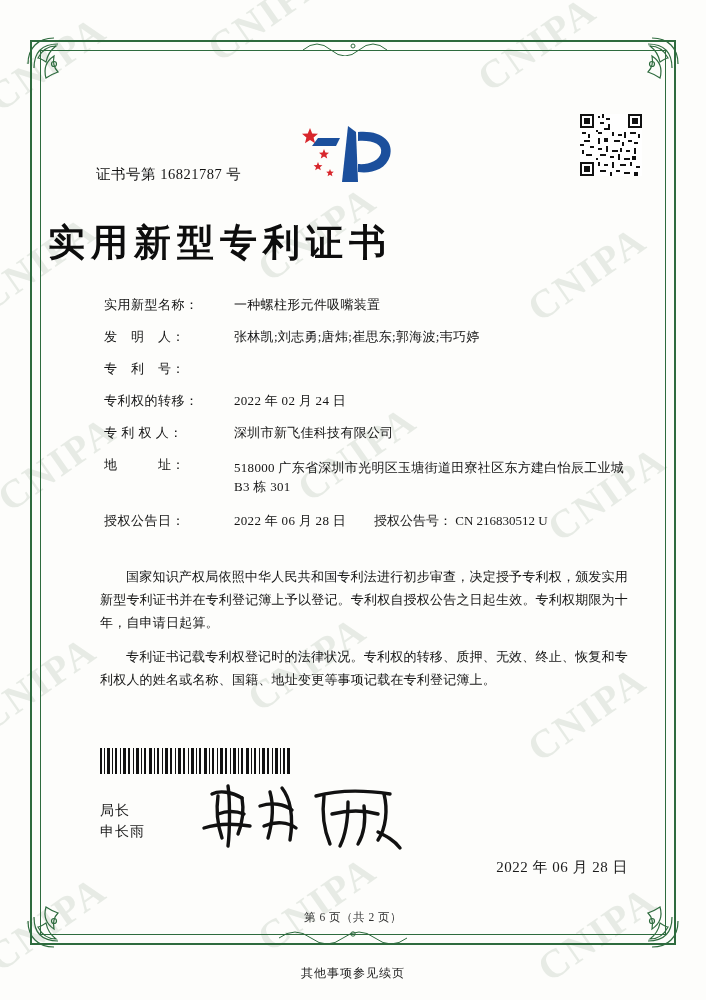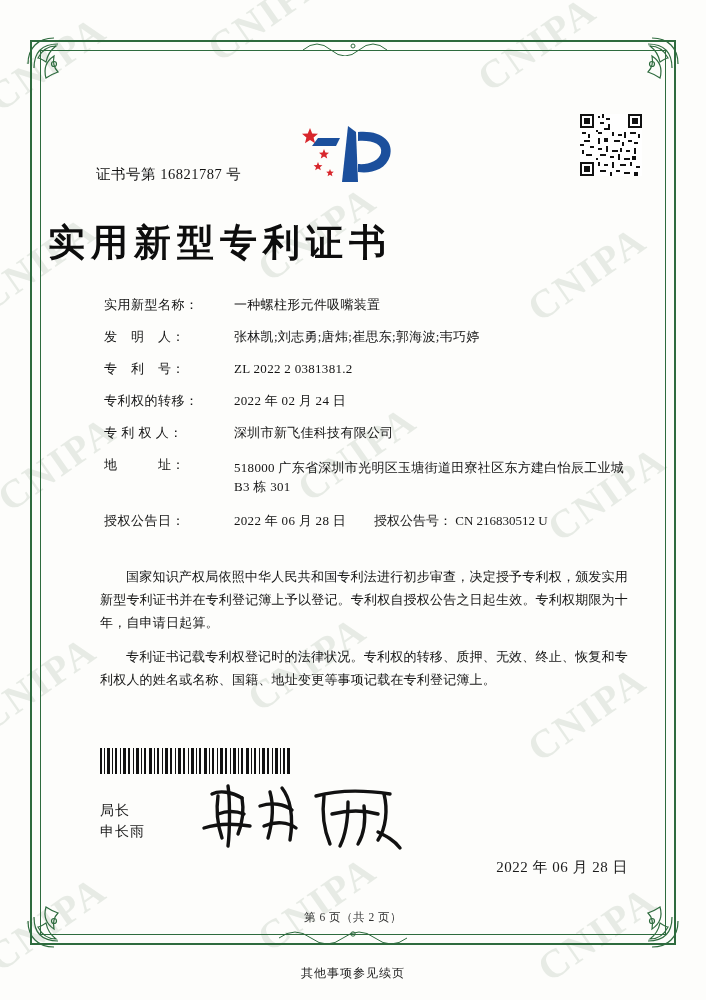--- a/index.html
+++ b/index.html
@@ -398,21 +398,20 @@
       <div class="row">
         <div class="lbl">实用新型名称：</div>
         <div class="val">一种螺柱形元件吸嘴装置</div>
       </div>
       <div class="row">
         <div class="lbl">发　明　人：</div>
         <div class="val">张林凯;刘志勇;唐炜;崔思东;郭海波;韦巧婷</div>
       </div>
       <div class="row">
         <div class="lbl">专　利　号：</div>
-        <div class="val">ZL 2022 2 0381381.2</div>
       </div>
       <div class="row">
         <div class="lbl">专利权的转移：</div>
         <div class="val">2022 年 02 月 24 日</div>
       </div>
       <div class="row">
         <div class="lbl">专 利 权 人：</div>
         <div class="val">深圳市新飞佳科技有限公司</div>
       </div>
       <div class="row addr">

